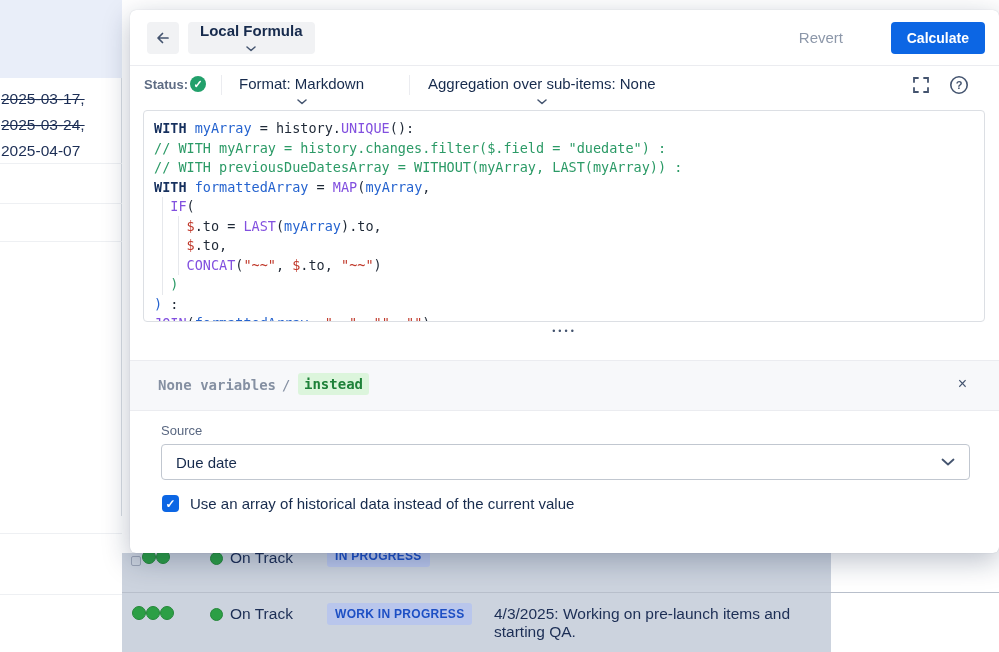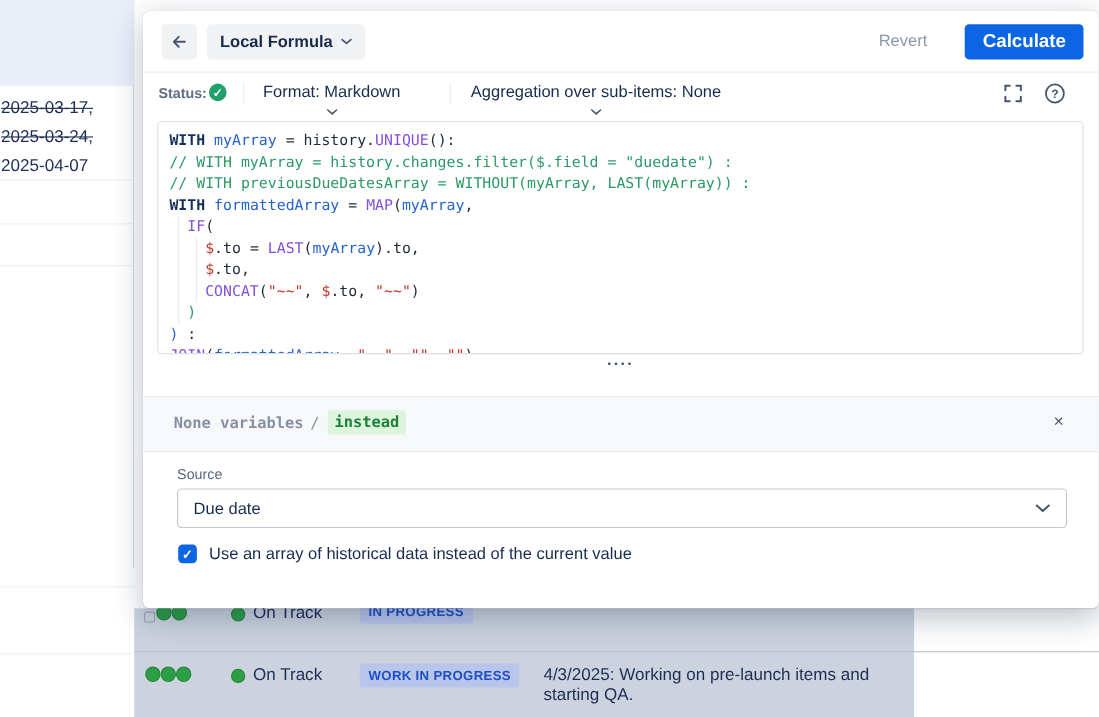--- a/index.html
+++ b/index.html
@@ -26,24 +26,24 @@
   .mini-checkbox { position:absolute; width:10px; height:10px; border:1.5px solid #9aa3b5; border-radius:2px; background:transparent; }
 
   
   .modal { position:absolute; left:130px; top:10px; width:869px; height:543px; background:#fff;
            border-radius:6px; box-shadow:0 8px 28px rgba(9,30,66,.28), 0 0 1px rgba(9,30,66,.2); z-index:10; }
 
   .modal-header { position:absolute; left:0; top:0; width:100%; height:56px; border-bottom:1px solid #ebecf0; }
   .back-btn { position:absolute; left:17px; top:12px; width:32px; height:32px; background:#f1f2f4; border-radius:4px;
               display:flex; align-items:center; justify-content:center; color:#44546f; font-size:17px; cursor:pointer; }
   .title-chip { position:absolute; left:58px; top:12px; height:32px; background:#f1f2f4; border-radius:4px;
-                display:flex; align-items:center; gap:7px; padding:0 12px; font-size:15px; font-weight:bold; color:#172b4d; cursor:pointer; }
+                display:flex; align-items:center; gap:7px; padding:0 12px; font-size:15px; font-weight:bold; color:#172b4d; cursor:pointer;flex-direction:column; }
   .revert { position:absolute; right:156px; top:19px; font-size:15px; color:#8c97a9; cursor:pointer; }
   .calc-btn { position:absolute; right:14px; top:12px; height:32px; background:#0c66e4; color:#fff; border:none;
-              border-radius:4px; font-size:17px; font-weight:bold; padding:0 16px; font-family:inherit; cursor:pointer; }
+              border-radius:4px; font-size:14px; font-weight:bold; padding:0 16px; font-family:inherit; cursor:pointer; }
 
   .toolbar { position:absolute; left:0; top:56px; width:100%; height:39px; }
   .status-lbl { position:absolute; left:14px; top:11px; font-size:13px; font-weight:bold; color:#5e6c84; }
   .check-icon { position:absolute; left:60px; top:10px; width:16px; height:16px; border-radius:50%; background:#22a06b;
                 color:#fff; font-size:11px; font-weight:bold; display:flex; align-items:center; justify-content:center; }
   .vsep { position:absolute; top:9px; width:1px; height:20px; background:#ebecf0; }
   .tb-item { position:absolute; top:9px; display:flex; align-items:center; gap:7px; font-size:15px; color:#172b4d; cursor:pointer;flex-direction:column; }
   .icon-btn { position:absolute; top:7px; width:24px; height:24px; display:flex; align-items:center; justify-content:center; cursor:pointer; }
 
   .editor { position:absolute; left:13px; top:100px; width:842px; height:212px; border:1px solid #dcdfe4; border-radius:4px;

